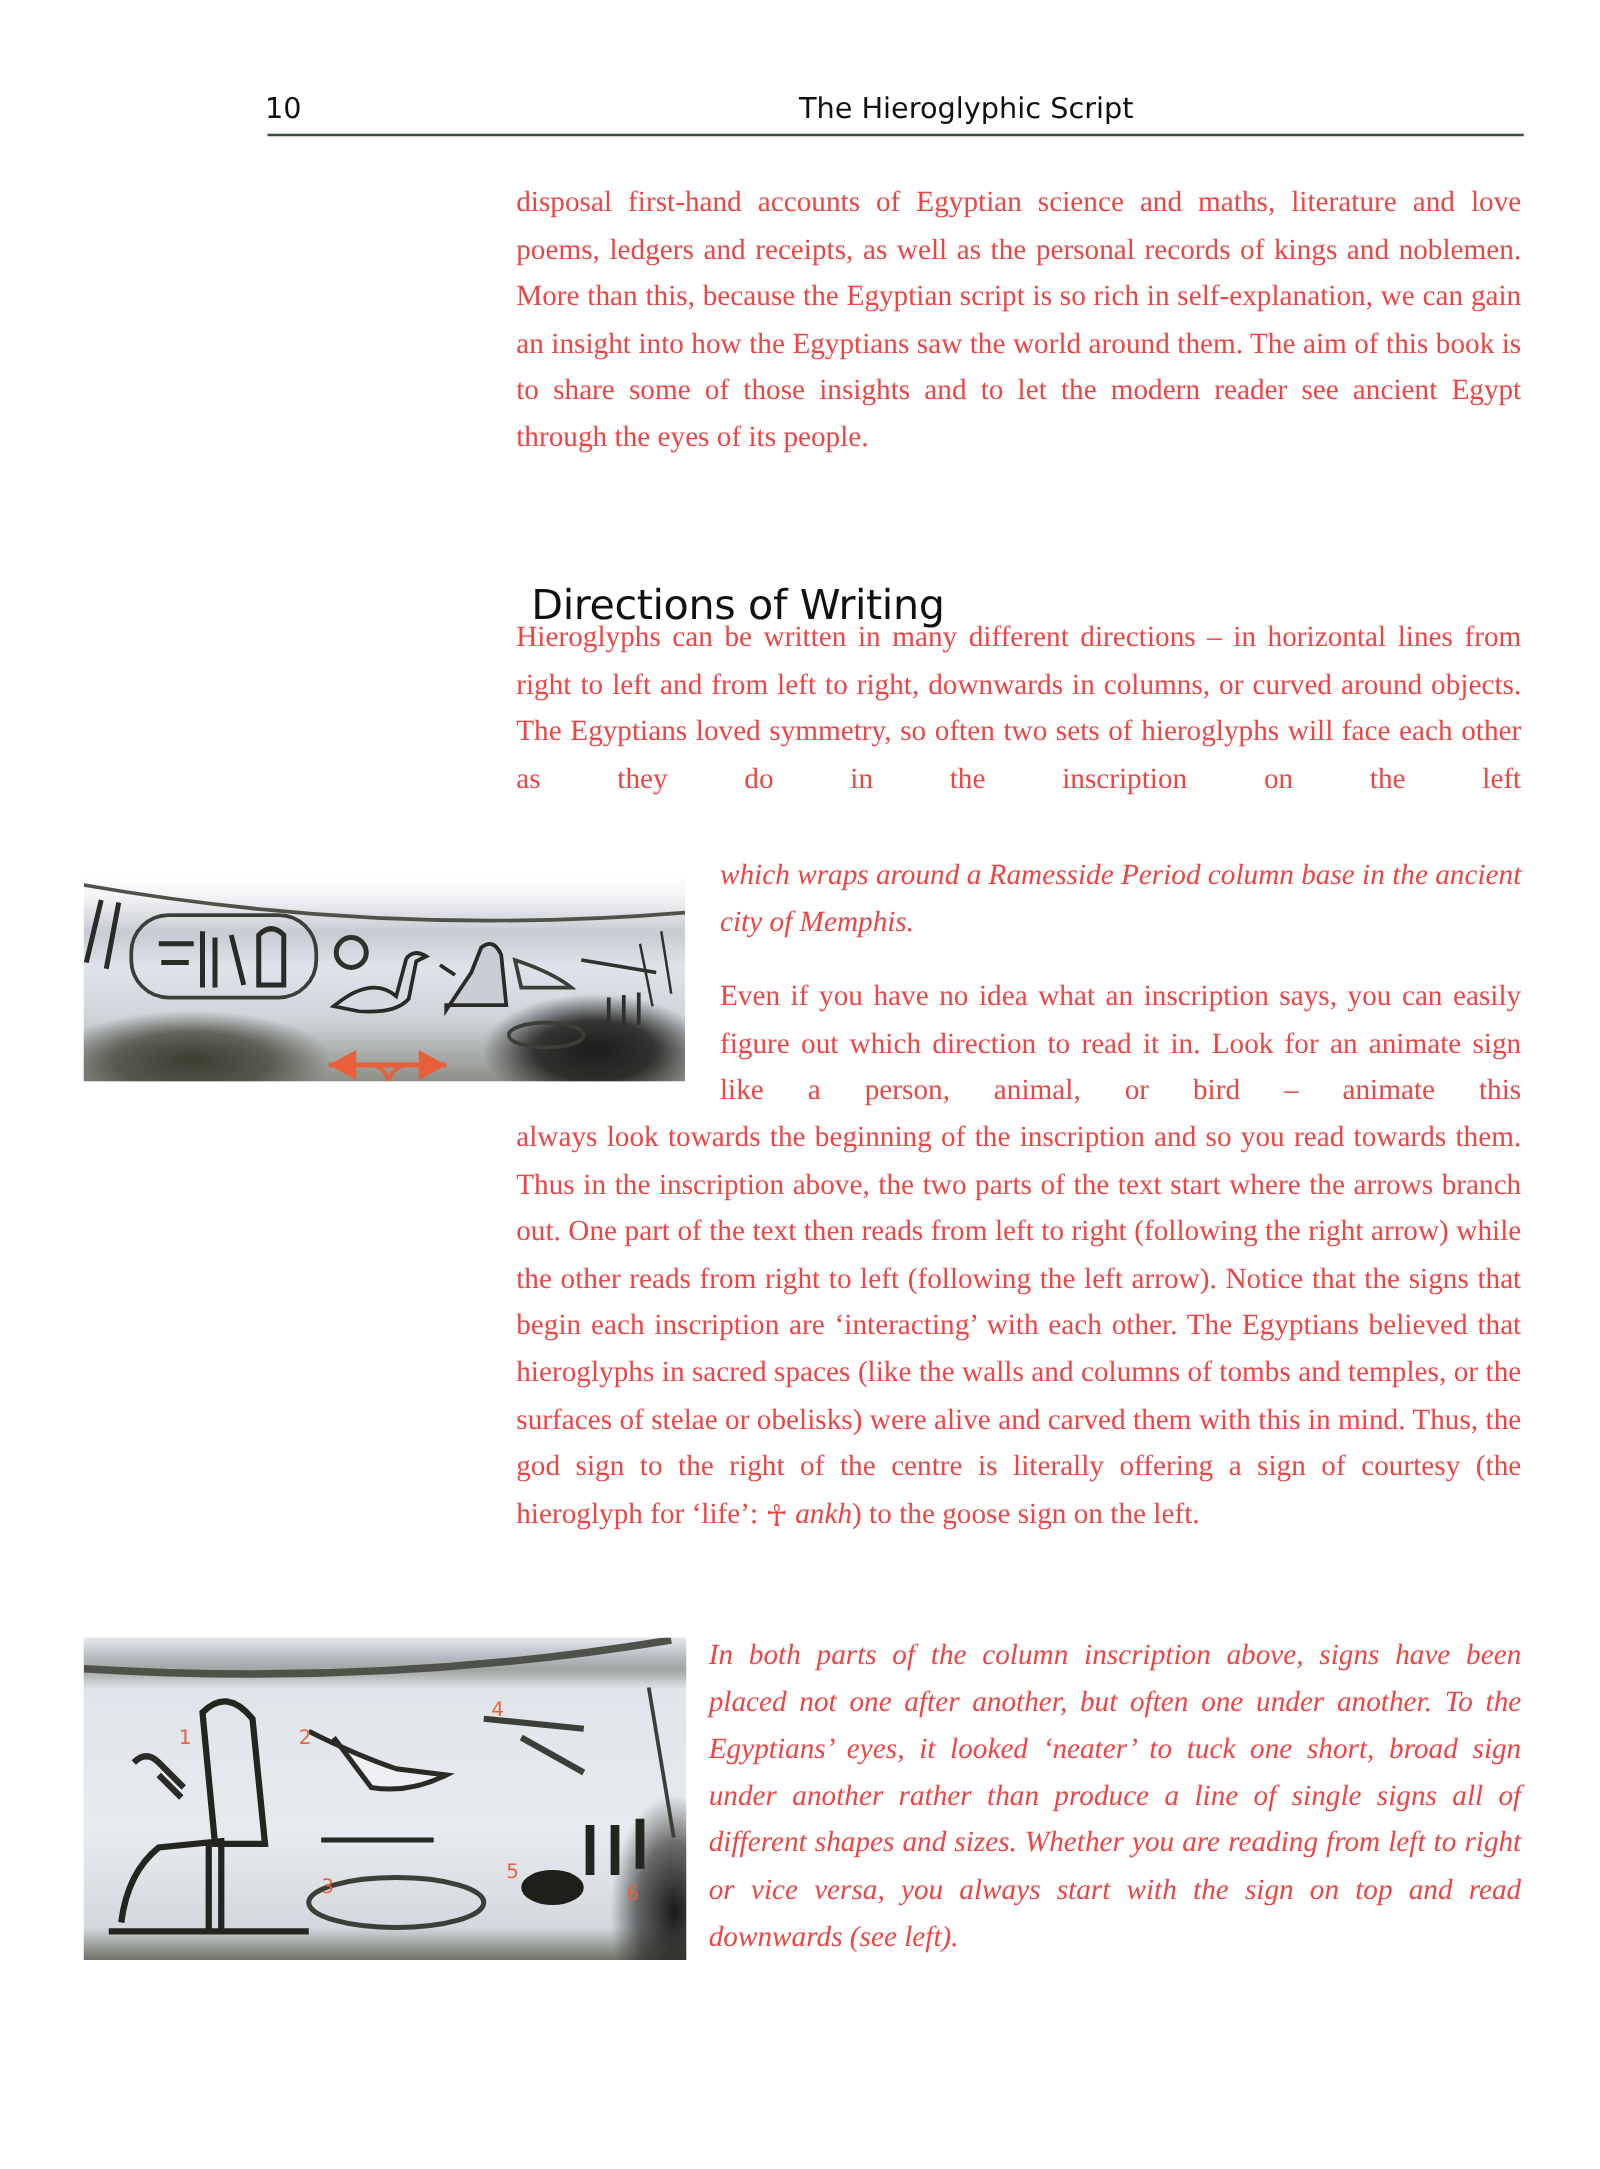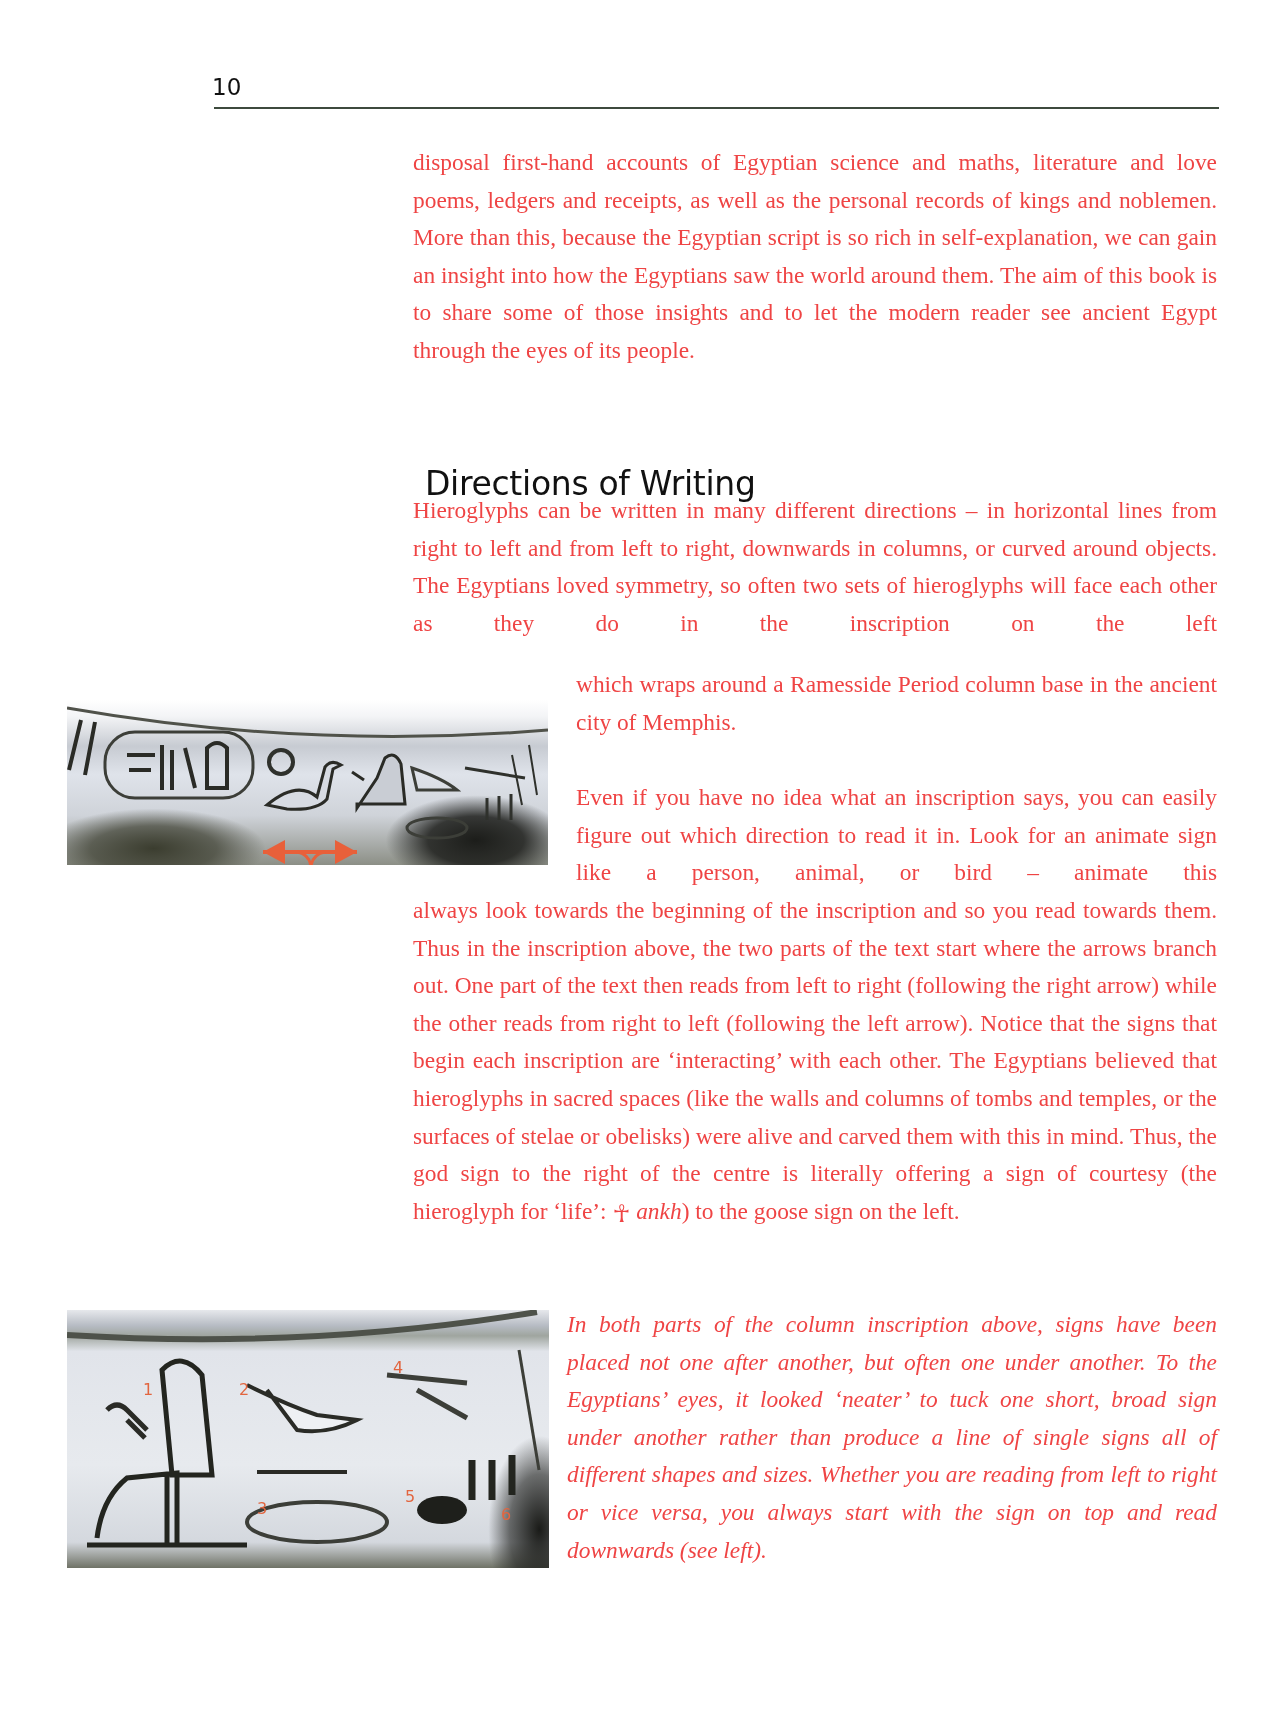--- a/index.html
+++ b/index.html
@@ -8,21 +8,21 @@
   .page-num { position: absolute; left: 0; top: 6px; font-family: "DejaVu Sans", sans-serif; font-size: 23px; color: #111; }
   .running-title { position: absolute; left: 0; right: 0; top: 6px; text-align: center; font-family: "DejaVu Sans", sans-serif; font-size: 23px; color: #111; padding-left: 120px; }
   .rule { position: absolute; left: 214px; top: 107px; width: 1005px; height: 2px; background: #3d4a3d; }
 
   .body-text { font-family: "Liberation Serif", "DejaVu Serif", serif; font-size: 23.4px; line-height: 37.6px; color: #ef4444; text-align: justify; }
   .p { position: absolute; margin: 0; }
   .p1 { left: 413px; top: 144px; width: 804px; }
   .heading { position: absolute; left: 413px; top: 452px; margin: 12px; font-family: "DejaVu Sans", sans-serif; font-weight: normal; font-size: 33px; color: #111; letter-spacing: -0.3px; }
 
   .p2a { left: 413px; top: 492px; width: 804px; }
-  .p2b { left: 576px; top: 666px; width: 641px; }
+  .p2b { left: 576px; top: 682px; width: 641px; font-style: italic; }
   .p3a { left: 576px; top: 779px; width: 641px; }
   .p3b { left: 413px; top: 892px; width: 804px; }
   .p4 { left: 567px; top: 1306px; width: 650px; font-style: italic; }
 
   .ankh { display: inline-block; font-family: "DejaVu Sans", sans-serif; font-size: 24px; line-height: 1; vertical-align: -3px; }
   .it { font-style: italic; }
 
   .photo { position: absolute; overflow: hidden; }
   .photo1 { left: 67px; top: 700px; width: 481px; height: 165px;
     background:
@@ -36,20 +36,21 @@
       linear-gradient(180deg, #e6e8ec 0%, #b7bcc4 6%, #9fa59f 10%, #e1e4ea 16%, #e7eaee 60%, #d4d8de 90%, #6f7266 100%);
   }
   .photo svg { position: absolute; left: 0; top: 0; }
   .num-label { font-family: "DejaVu Sans", sans-serif; font-size: 16px; fill: #e2653f; }
 </style>
 </head>
 <body>
 
 <div class="header">
   <span class="page-num">10</span>
+  <span class="running-title">The Hieroglyphic Script</span>
 </div>
 <div class="rule"></div>
 
 <p class="p p1 body-text">disposal first-hand accounts of Egyptian science and maths, literature and love poems, ledgers and receipts, as well as the personal records of kings and noblemen. More than this, because the Egyptian script is so rich in self-explanation, we can gain an insight into how the Egyptians saw the world around them. The aim of this book is to share some of those insights and to let the modern reader see ancient Egypt through the eyes of its people.</p>
 
 <h2 class="heading">Directions of Writing</h2>
 
 <p class="p p2a body-text" style="text-align-last: justify;">Hieroglyphs can be written in many different directions – in horizontal lines from right to left and from left to right, downwards in columns, or curved around objects. The Egyptians loved symmetry, so often two sets of hieroglyphs will face each other as they do in the inscription on the left</p>
 <p class="p p2b body-text">which wraps around a Ramesside Period column base in the ancient city of Memphis.</p>
 

